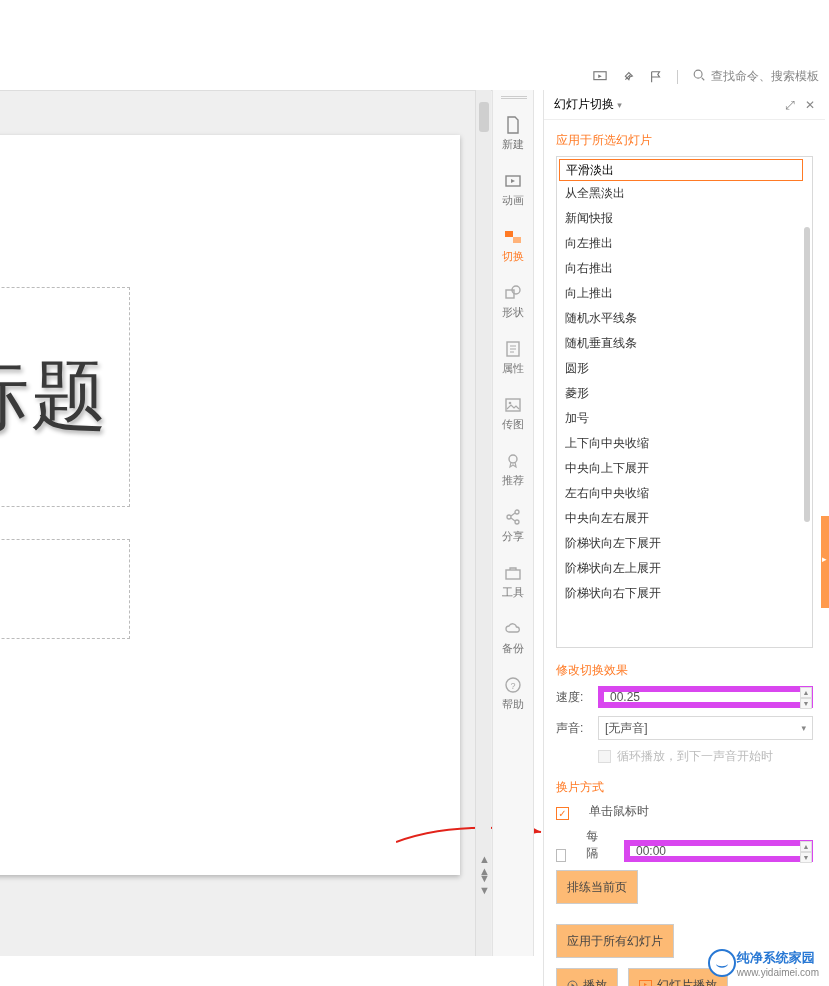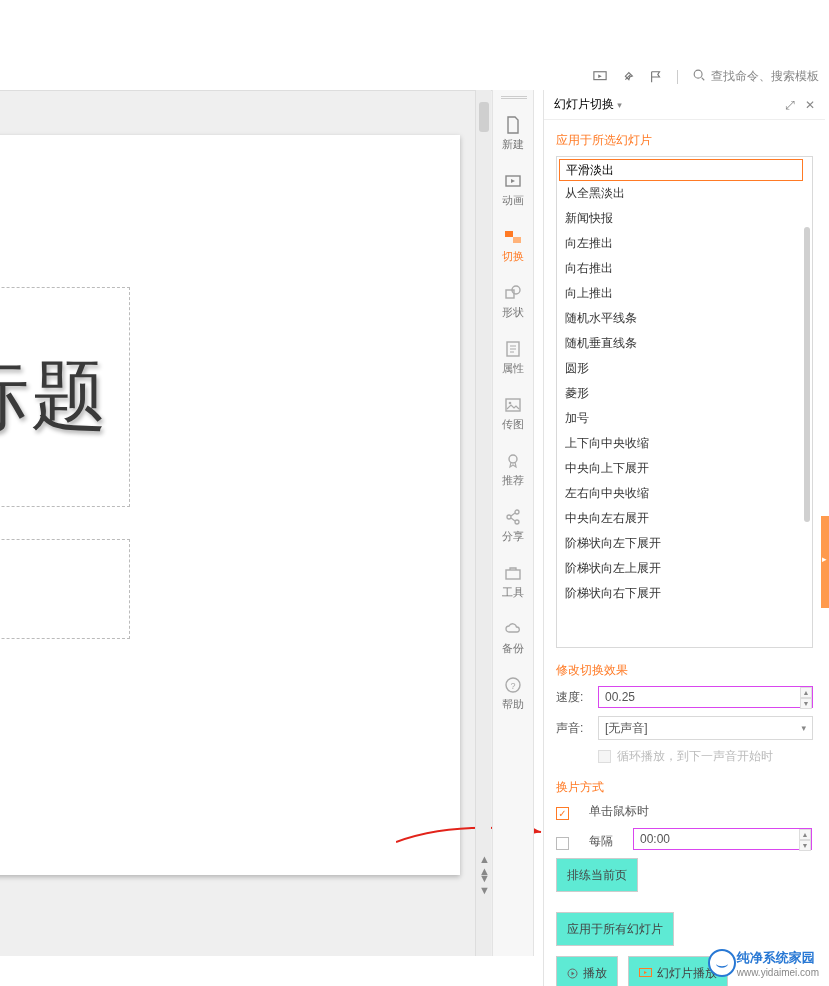--- a/index.html
+++ b/index.html
@@ -49,32 +49,32 @@
   .listbox { border: 1px solid #d9d9d9; height: 492px; overflow-y:hidden; position: relative; }
   .listbox-scroll { position:absolute; right:0; top:0; width:10px; height:100%; }
   .listbox-thumb { position:absolute; top:70px; width:6px; left:2px; height:295px; background:#d0d0d0; border-radius:3px;}
   .hi-item { border:1px solid #ff7a25; margin:2px 9px 0 2px; height:22px; display:flex; align-items:center; padding:0 6px; color:#000000;}
   .li-item { height:25px; display:flex; align-items:center; padding:0 8px; color:#333; cursor:pointer; }
 
   .sect2 { margin-top: 14px; }
   .row { display: flex; align-items: center; gap: 6px; margin-bottom: 8px; color:#555;}
   .row .lbl { width: 36px; text-align: left; }
   .spin-wrap { flex: 1; position: relative; display:flex; }
-  .spin-input { flex:1; height: 22px; border: 1px solid #d946ef; padding: 0 16px 0 6px; font-size:12px; color:#555;}
+  .spin-input { flex:1; height: 22px; border: 6px solid #d946ef; padding: 0 16px 0 6px; font-size:12px; color:#555;}
   .spin-btns { position:absolute; right:1px; top:1px; width:12px; height:20px; display:flex; flex-direction:column; }
   .spin-btns span { flex:1; font-size:7px; color:#888; text-align:center; line-height:9px; border:1px solid #ddd; background:#f7f7f7;}
   .select { flex:1; height:24px; border:1px solid #d9d9d9; display:flex; align-items:center; padding:0 6px; justify-content:space-between; color:#555;}
 
   .chk { width:13px; height:13px; border:1px solid #bbb; display:inline-flex; align-items:center; justify-content:center; background:#fff; }
   .chk.orange { border-color:#ff7a25; }
   .chk.orange::after { content:"✓"; color:#ff7a25; font-size:10px; line-height:10px; }
   .chk-dis { width:13px;height:13px;border:1px solid #ddd;background:#f5f5f5; display:inline-block;}
   .txt-dis { color:#bbb; }
 
-  .btn { height:24px; border:1px solid #ccc; background:#5eead4; padding:16px 10px; font-size:12px; color:#444; display:inline-flex; align-items:center; gap:5px; cursor:pointer;}
+  .btn { height:24px; border:1px solid #ccc; background:#fdba74; padding:16px 10px; font-size:12px; color:#444; display:inline-flex; align-items:center; gap:5px; cursor:pointer;}
   .btn-row { display:flex; gap:10px; margin-bottom:10px;}
 
   .cb-row { display:flex; align-items:flex-end; gap:20px; margin-bottom:8px; color:#555;}
 
   
   .edge-handle { position:absolute; right:0; top:516px; width:8px; height:92px; background:#ff9a4d; }
   .edge-handle::after{content:"▸";position:absolute;left:1px;top:38px;color:#fff;font-size:9px;}
 
   
   .watermark { position:absolute; right:10px; bottom:8px; display:flex; align-items:center; color:#2878d4; font-weight:bold; font-size:13px;}

